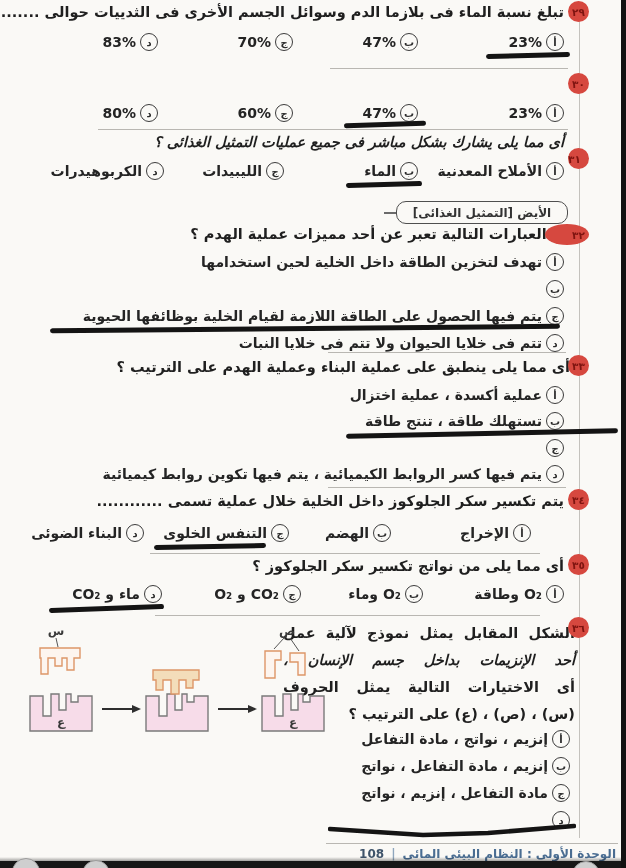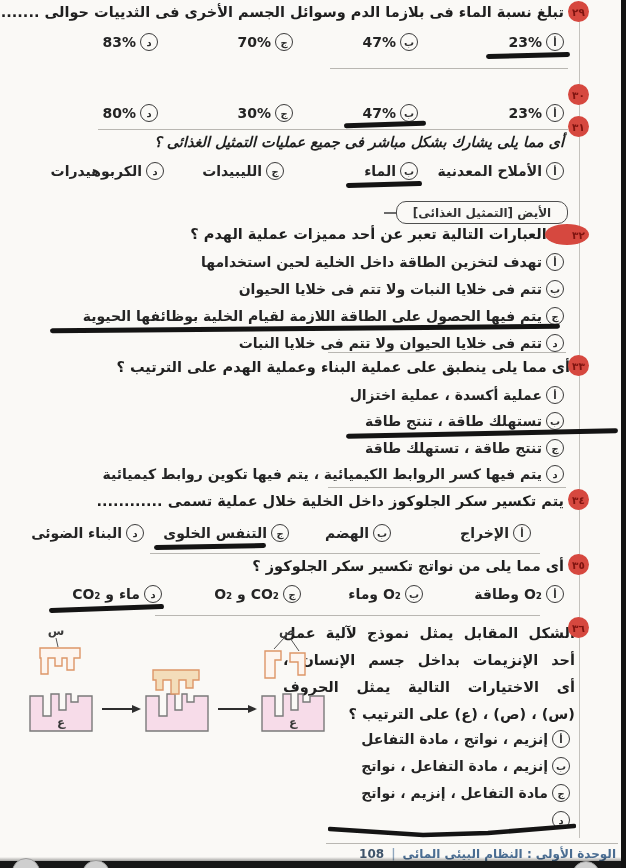--- a/index.html
+++ b/index.html
@@ -47,43 +47,43 @@
       <span class="letter">ج</span>
       <span class="otext">70%</span>
     </div>
   <div class="opt" style="top:33px;right:468px;">
       <span class="letter">د</span>
       <span class="otext">83%</span>
     </div>
   <div class="mark" style="top:53px;right:56px;width:84px;transform:rotate(-1.5deg);"></div>
   <div class="sep" style="top:68px;right:58px;width:238px;"></div>
 
-  <div class="badge" style="top:84px;right:37px;">
+  <div class="badge" style="top:73px;right:37px;">
       <span>٣٠</span>
     </div>
   <div class="opt" style="top:104px;right:62px;">
       <span class="letter">أ</span>
       <span class="otext">23%</span>
     </div>
   <div class="opt" style="top:104px;right:208px;">
       <span class="letter">ب</span>
       <span class="otext">47%</span>
     </div>
   <div class="opt" style="top:104px;right:333px;">
       <span class="letter">ج</span>
-      <span class="otext">30%</span>
+      <span class="otext">60%</span>
     </div>
   <div class="opt" style="top:104px;right:468px;">
       <span class="letter">د</span>
       <span class="otext">80%</span>
     </div>
   <div class="mark" style="top:122px;right:200px;width:82px;transform:rotate(-2deg);"></div>
   <div class="sep" style="top:129px;right:58px;width:470px;"></div>
 
-  <div class="badge" style="top:116px;right:37px;">
+  <div class="badge" style="top:148px;right:37px;justify-content:flex-end;">
       <span>٣١</span>
     </div>
   <div class="qtext" style="top:134px;right:62px;font-style:italic;">أى مما يلى يشارك بشكل مباشر فى جميع عمليات التمثيل الغذائى ؟</div>
   <div class="opt" style="top:162px;right:62px;">
       <span class="letter">أ</span>
       <span class="otext">الأملاح المعدنية</span>
     </div>
   <div class="opt" style="top:162px;right:208px;">
       <span class="letter">ب</span>
       <span class="otext">الماء</span>
@@ -106,21 +106,20 @@
   <div class="badge" style="top:224px;right:37px;padding-left:23px;">
       <span>٣٢</span>
     </div>
   <div class="qtext" style="top:226px;right:56px;">أى العبارات التالية تعبر عن أحد مميزات عملية الهدم ؟</div>
   <div class="opt" style="top:253px;right:62px;">
       <span class="letter">أ</span>
       <span class="otext">تهدف لتخزين الطاقة داخل الخلية لحين استخدامها</span>
     </div>
   <div class="opt" style="top:280px;right:62px;">
       <span class="letter">ب</span>
-      <span class="otext">تتم فى خلايا النبات ولا تتم فى خلايا الحيوان</span>
     </div>
   <div class="opt" style="top:307px;right:62px;">
       <span class="letter">ج</span>
       <span class="otext">يتم فيها الحصول على الطاقة اللازمة لقيام الخلية بوظائفها الحيوية</span>
     </div>
   <div class="opt" style="top:334px;right:62px;">
       <span class="letter">د</span>
       <span class="otext">تتم فى خلايا الحيوان ولا تتم فى خلايا النبات</span>
     </div>
   <div class="mark" style="top:326px;right:66px;width:510px;transform:rotate(-0.5deg);"></div>
@@ -133,21 +132,20 @@
   <div class="opt" style="top:386px;right:62px;">
       <span class="letter">أ</span>
       <span class="otext">عملية أكسدة ، عملية اختزال</span>
     </div>
   <div class="opt" style="top:412px;right:62px;">
       <span class="letter">ب</span>
       <span class="otext">تستهلك طاقة ، تنتج طاقة</span>
     </div>
   <div class="opt" style="top:439px;right:62px;">
       <span class="letter">ج</span>
-      <span class="otext">تنتج طاقة ، تستهلك طاقة</span>
     </div>
   <div class="opt" style="top:465px;right:62px;">
       <span class="letter">د</span>
       <span class="otext">يتم فيها كسر الروابط الكيميائية ، يتم فيها تكوين روابط كيميائية</span>
     </div>
   <div class="mark" style="top:431px;right:8px;width:272px;transform:rotate(-1.2deg);"></div>
   <div class="sep" style="top:487px;right:60px;width:238px;"></div>
 
   <div class="badge" style="top:489px;right:37px;">
       <span>٣٤</span>
@@ -193,21 +191,21 @@
       <span class="otext">ماء و CO₂</span>
     </div>
   <div class="mark" style="top:606px;right:462px;width:115px;transform:rotate(-2deg);"></div>
   <div class="sep" style="top:615px;right:86px;width:385px;"></div>
 
   <div class="badge" style="top:617px;right:37px;">
       <span>٣٦</span>
     </div>
   <div style="position:absolute;top:620px;right:51px;width:292px;z-index:2;">
     <div class="qtext" style="position:static;display:block;line-height:27px;text-align:justify;text-align-last:justify;white-space:normal;">الشكل المقابل يمثل نموذج لآلية عمل</div>
-    <div class="qtext" style="position:static;display:block;line-height:27px;text-align:justify;text-align-last:justify;white-space:normal;">أحد الإنزيمات بداخل جسم الإنسان ،</div>
+    <div class="qtext" style="position:static;display:block;line-height:27px;text-align:justify;text-align-last:justify;white-space:normal;font-style:italic;">أحد الإنزيمات بداخل جسم الإنسان ،</div>
     <div class="qtext" style="position:static;display:block;line-height:27px;text-align:justify;text-align-last:justify;white-space:normal;">أى الاختيارات التالية يمثل الحروف</div>
     <div class="qtext" style="position:static;display:block;line-height:27px;white-space:normal;">(س) ، (ص) ، (ع) على الترتيب ؟</div>
   </div>
   <div class="opt" style="top:730px;right:56px;">
       <span class="letter">أ</span>
       <span class="otext">إنزيم ، نواتج ، مادة التفاعل</span>
     </div>
   <div class="opt" style="top:757px;right:56px;">
       <span class="letter">ب</span>
       <span class="otext">إنزيم ، مادة التفاعل ، نواتج</span>

